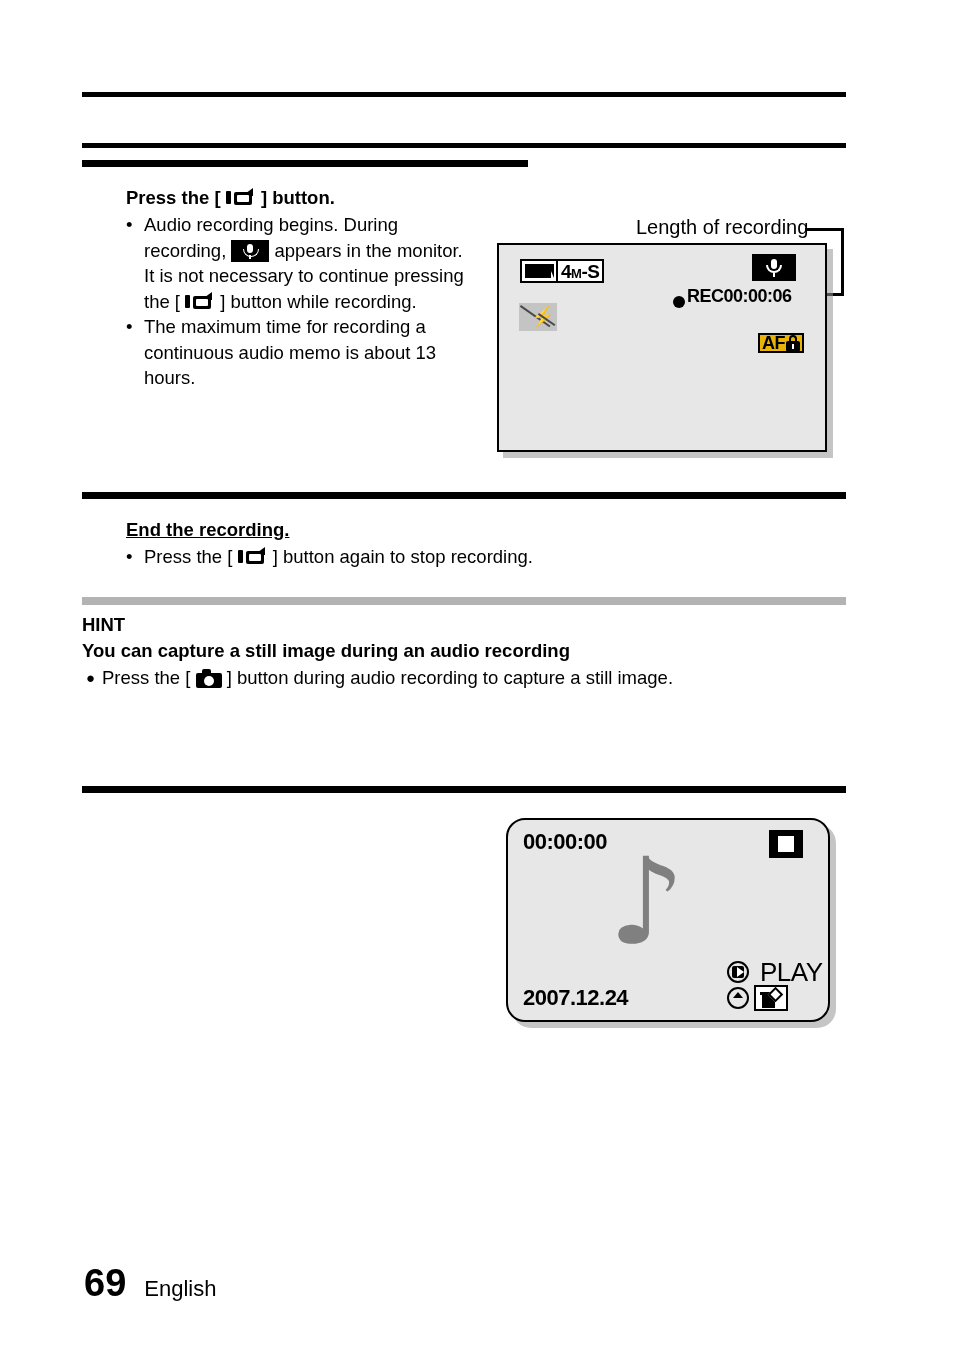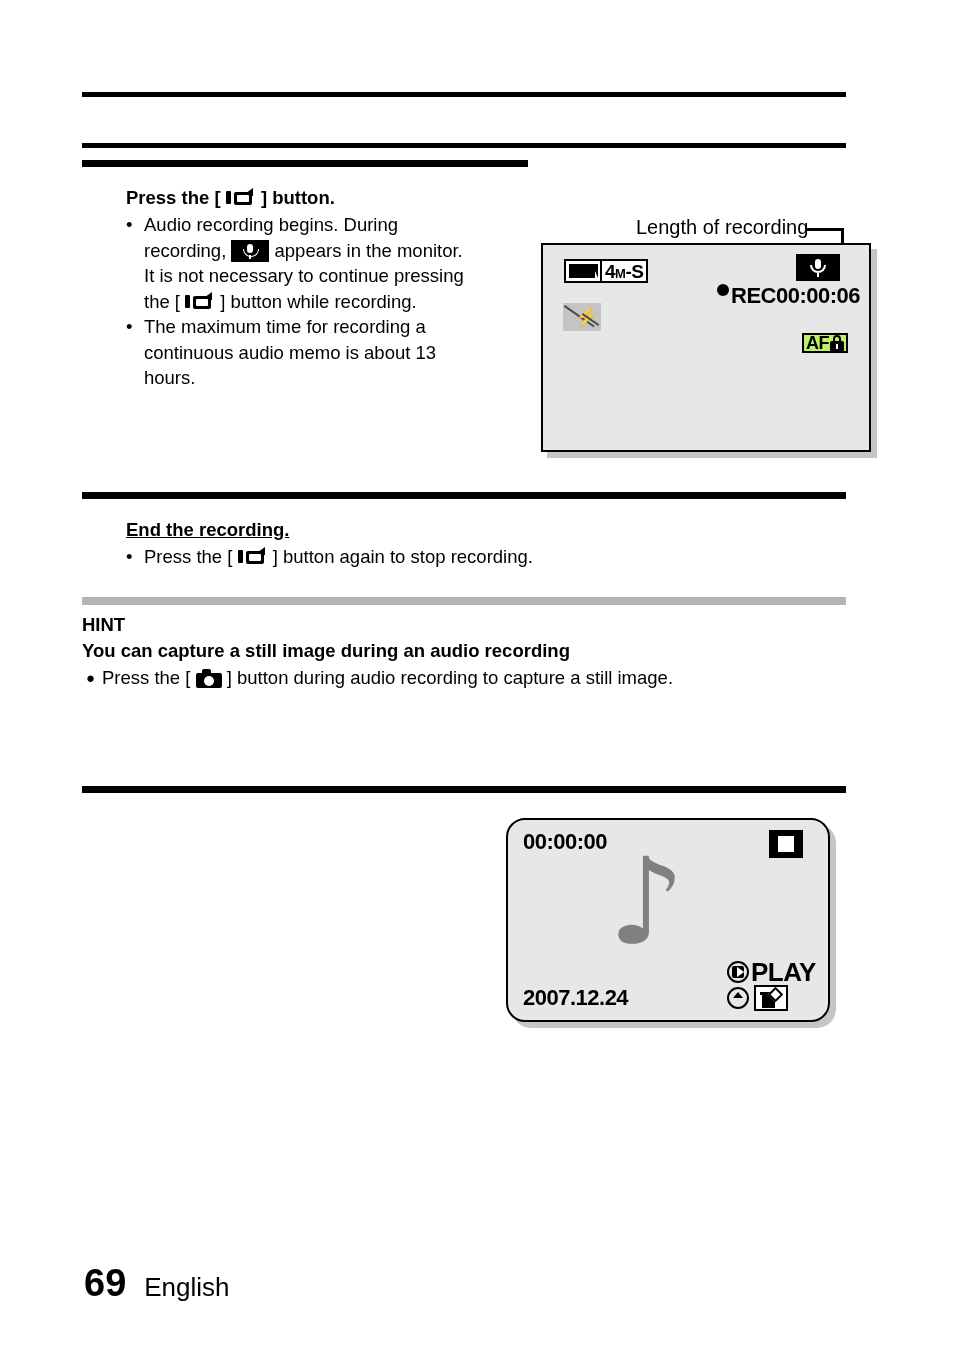--- a/index.html
+++ b/index.html
@@ -223,21 +223,21 @@
     border-radius: 50%;
   }
 
   
   .lcd {
     position: absolute;
     background: #e7e7e7;
     border: 2px solid #000;
     box-shadow: 6px 6px 0 0 rgba(150,150,150,0.55);
   }
-  .lcd-rec  { left: 497px; top: 243px; width: 326px; height: 205px; margin-left: 44px; }
+  .lcd-rec  { left: 497px; top: 243px; width: 326px; height: 205px; }
   .lcd-play { left: 506px; top: 818px; width: 320px; height: 200px; border-radius: 19px; }
 
   
   .callout-text {
     position: absolute;
     left: 636px;
     top: 214px;
     font-size: 20px;
     line-height: 26px;
     white-space: nowrap;
@@ -359,41 +359,41 @@
   .mic-chip .mc-stem {
     position: absolute;
     left: 21px; top: 19px;
     width: 2px; height: 4px;
     background: #fff;
   }
 
   .rec-line {
     position: absolute;
     left: 174px; top: 39px;
-    font-size: 22px;
+    font-size: 18px;
     font-weight: bold;
     letter-spacing: -0.5px;
     line-height: 24px;
     white-space: nowrap;
     display: flex;
-    align-items: flex-start;
+    align-items: flex-end;
   }
   .rec-dot {
     width: 12px; height: 12px;
     background: #000;
     border-radius: 50%;
     margin-right: 2px;
   }
 
   .af-lock {
     position: absolute;
     left: 259px; top: 88px;
     height: 16px;
     border: 2px solid #000;
-    background: #bef264;
+    background: #eab308;
     box-sizing: border-box;
     padding: 8px 2px;
     display: flex;
     align-items: center;
     font-size: 18px;
     font-weight: bold;
     line-height: 20px;
     letter-spacing: -0.5px;
   }
   .lock-glyph {
@@ -464,24 +464,24 @@
     font-family: "DejaVu Sans", sans-serif;
   }
   .pb-play-row {
     position: absolute;
     left: 219px; top: 139px;
     display: flex;
     align-items: center;
   }
   .pb-play-label {
     font-size: 26px;
-    font-weight: bold;
+    font-weight: normal;
     letter-spacing: -0.5px;
     line-height: 26px;
-    margin-left: 2px;
+    margin-left: 11px;
   }
   .dpad {
     position: relative;
     width: 22px; height: 22px;
     border: 2px solid #000;
     border-radius: 50%;
     box-sizing: border-box;
     background: #e7e7e7;
   }
   .dpad .inner {
@@ -558,21 +558,21 @@
     top: 1261px;
     display: flex;
     align-items: baseline;
   }
   .page-num {
     font-size: 38px;
     font-weight: bold;
     line-height: 44px;
   }
   .lang {
-    font-size: 26px;
+    font-size: 22px;
     line-height: 44px;
     margin-left: 18px;
   }
 </style>
 </head>
 <body>
 
 <div class="page">
 
   <div class="rule rule-title-top"></div>

